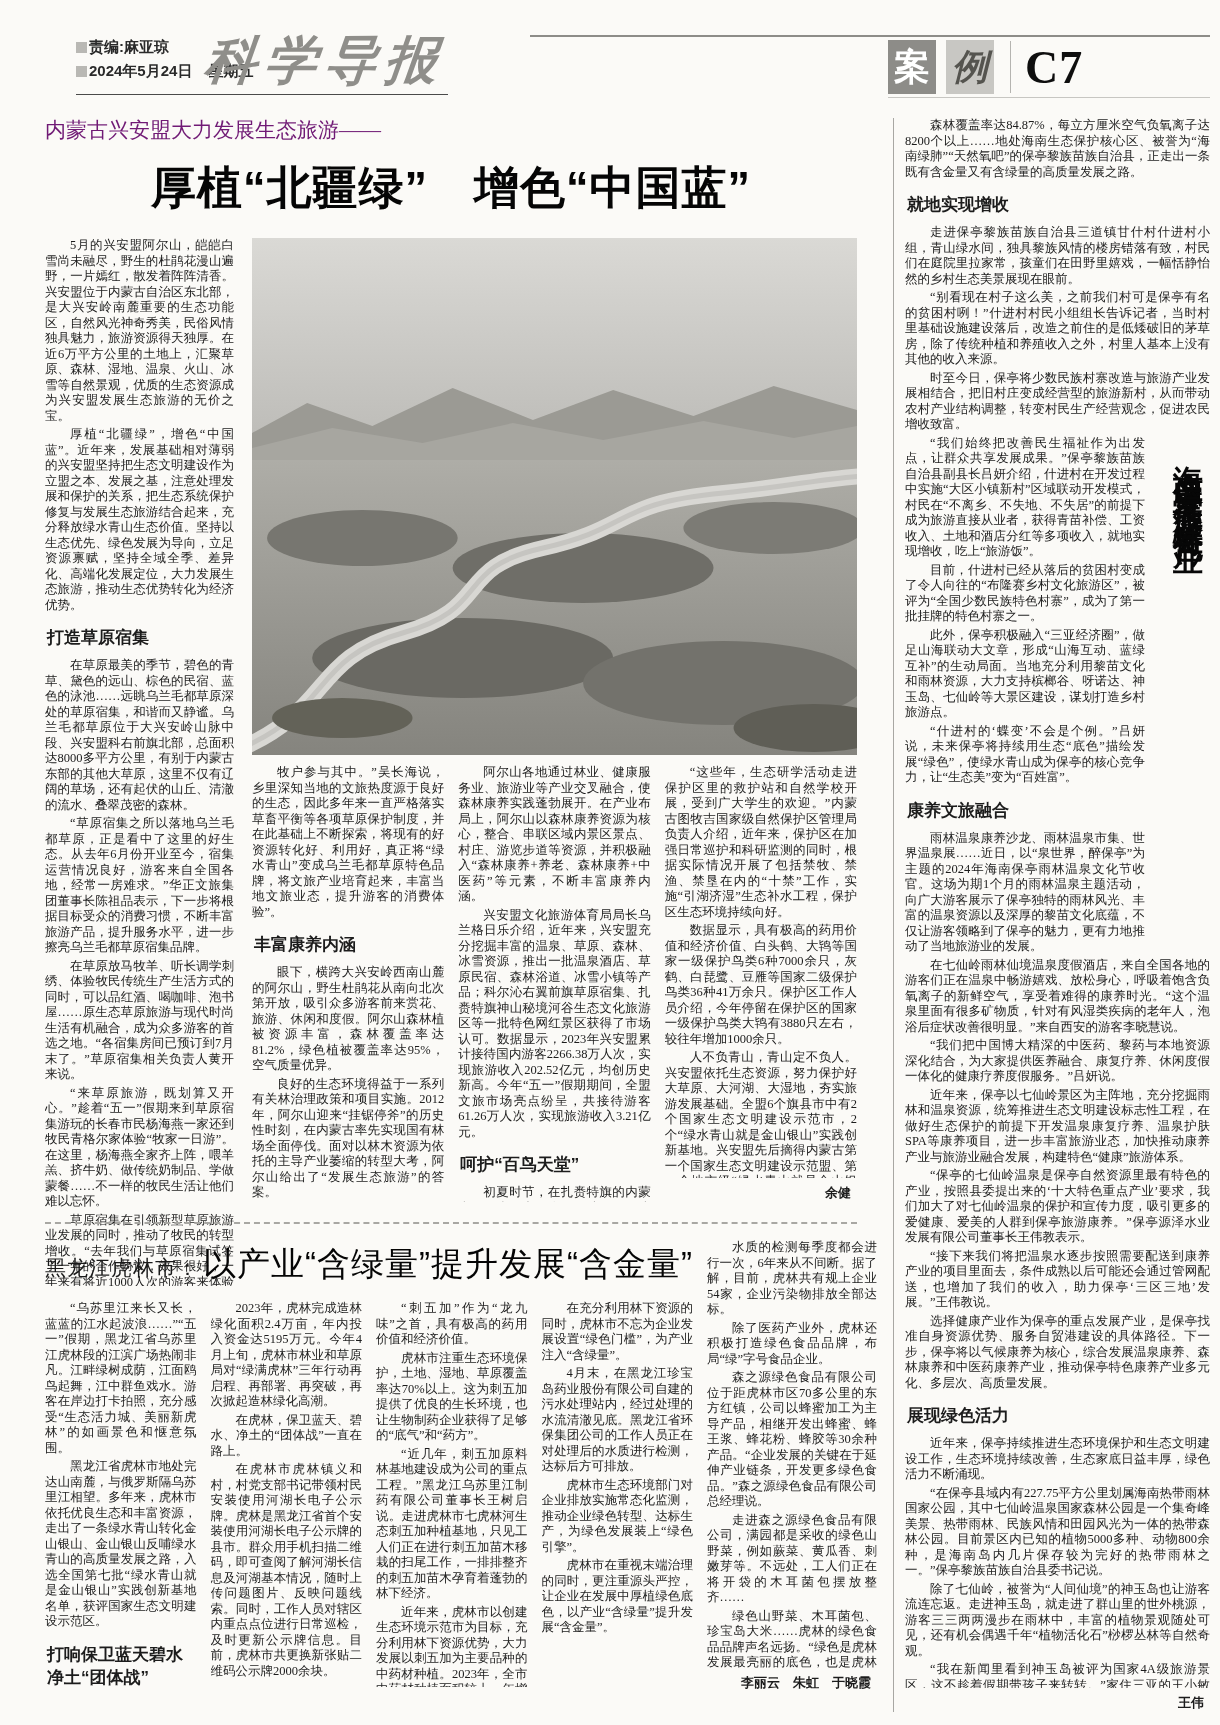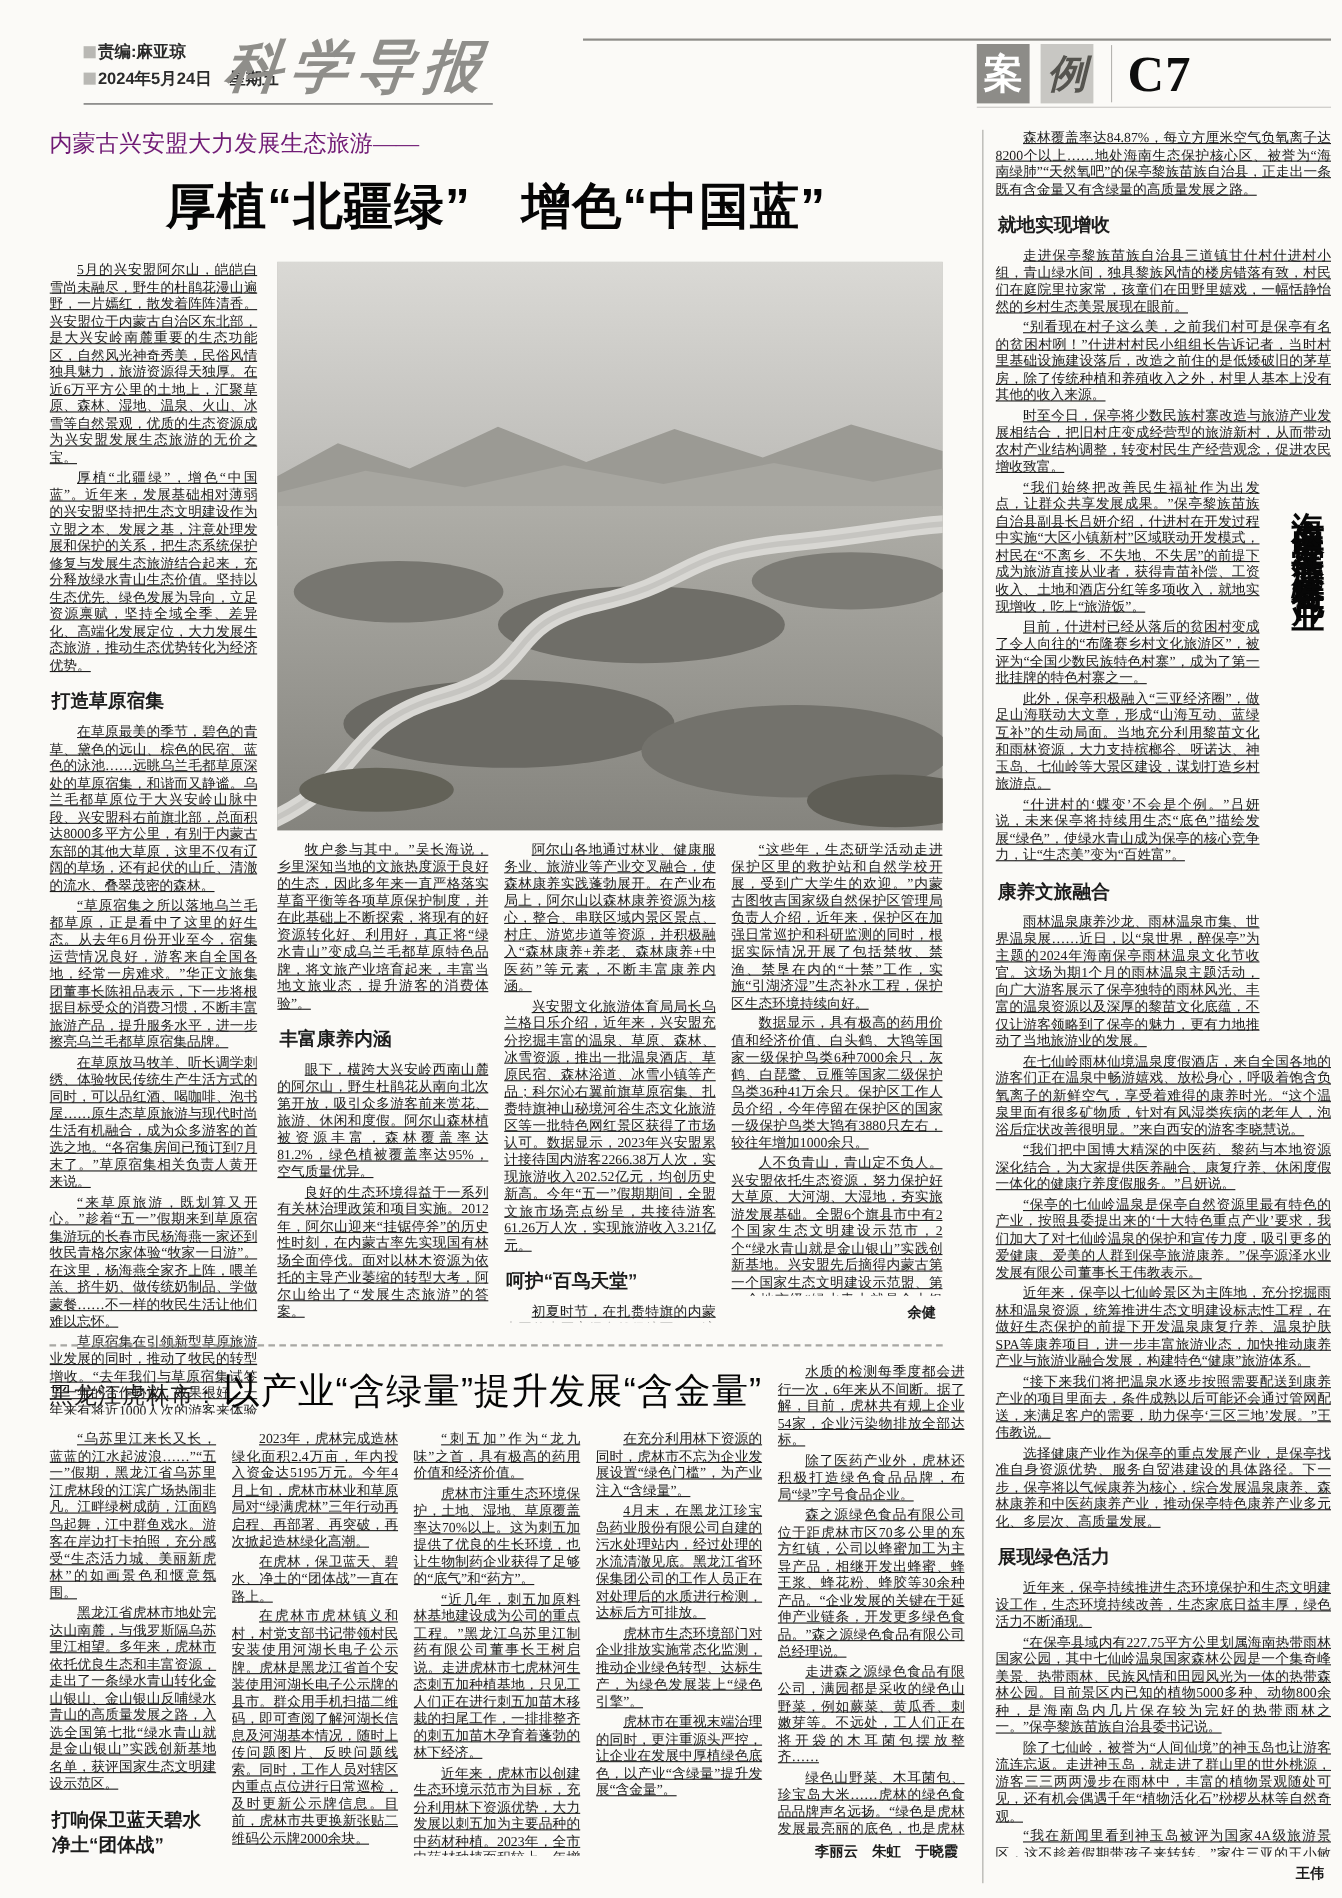--- a/index.html
+++ b/index.html
@@ -19,21 +19,21 @@
   .topline{position:absolute;left:530px;top:35px;width:680px;height:2px;background:#8d8c88;}
   .hdr-underline{position:absolute;left:888px;top:97px;width:322px;height:1px;background:#c7c6c2;}
   .sec-tag{position:absolute;left:888px;top:40px;display:flex;align-items:center;}
   .tag-box{width:48px;height:54px;display:flex;align-items:center;justify-content:center;
     font-family:"Liberation Sans",sans-serif;font-weight:900;font-size:36px;}
   .tag-dark{background:#8d8c88;color:#ffffff;}
   .tag-light{background:#c8c7c3;color:#55544f;font-family:"DejaVu Serif",serif;font-style:italic;margin-left:10px;}
   .tag-div{width:1px;height:52px;background:#b5b4b0;margin:0 14px 0 16px;}
   .page-no{font-family:"Liberation Serif",serif;font-weight:700;font-size:46px;color:#0e0e0e;letter-spacing:1px;}
   
-  .para{margin:0 0 3px 0;text-indent:2em;text-align:justify;font-size:12.5px;line-height:15.5px;text-decoration:underline;}
+  .para{margin:0 0 3px 0;text-indent:2em;text-align:justify;font-size:12.5px;line-height:15.5px;}
   .subhead{font-family:"Liberation Sans",sans-serif;font-weight:700;font-size:17px;margin:13px 0 9px 2px;}
   .byline{text-align:right;font-weight:700;font-size:13px;padding-right:6px;margin-top:6px;font-family:"Liberation Sans",sans-serif;}
   .col{overflow:hidden;}
   
   .lead{position:absolute;left:45px;top:116px;width:812px;}
   .kicker{font-family:Liberation Serif, serif;font-size:21px;color:#701a75;margin-bottom:14px;}
   .headline{font-family:"Liberation Sans",sans-serif;font-weight:900;font-size:45px;letter-spacing:1px;
     text-align:center;margin:0 0 20px 0;color:#050505;}
   .lead-body{display:flex;gap:18px;height:1048px;}
   .lead-c1{width:189px;flex:0 0 189px;height:100%;}
@@ -215,23 +215,23 @@
     <div>
       <div class="vert-headline">海南保亭发展旅游康养特色产业</div>
     <p class="para">“我们始终把改善民生福祉作为出发点，让群众共享发展成果。”保亭黎族苗族自治县副县长吕妍介绍，什进村在开发过程中实施“大区小镇新村”区域联动开发模式，村民在“不离乡、不失地、不失居”的前提下成为旅游直接从业者，获得青苗补偿、工资收入、土地和酒店分红等多项收入，就地实现增收，吃上“旅游饭”。</p>
         <p class="para">目前，什进村已经从落后的贫困村变成了令人向往的“布隆赛乡村文化旅游区”，被评为“全国少数民族特色村寨”，成为了第一批挂牌的特色村寨之一。</p>
         <p class="para">此外，保亭积极融入“三亚经济圈”，做足山海联动大文章，形成“山海互动、蓝绿互补”的生动局面。当地充分利用黎苗文化和雨林资源，大力支持槟榔谷、呀诺达、神玉岛、七仙岭等大景区建设，谋划打造乡村旅游点。</p>
         <p class="para">“什进村的‘蝶变’不会是个例。”吕妍说，未来保亭将持续用生态“底色”描绘发展“绿色”，使绿水青山成为保亭的核心竞争力，让“生态美”变为“百姓富”。</p>
         <div class="subhead">康养文旅融合</div>
         <p class="para">雨林温泉康养沙龙、雨林温泉市集、世界温泉展……近日，以“泉世界，醉保亭”为主题的2024年海南保亭雨林温泉文化节收官。这场为期1个月的雨林温泉主题活动，向广大游客展示了保亭独特的雨林风光、丰富的温泉资源以及深厚的黎苗文化底蕴，不仅让游客领略到了保亭的魅力，更有力地推动了当地旅游业的发展。</p>
         <p class="para">在七仙岭雨林仙境温泉度假酒店，来自全国各地的游客们正在温泉中畅游嬉戏、放松身心，呼吸着饱含负氧离子的新鲜空气，享受着难得的康养时光。“这个温泉里面有很多矿物质，针对有风湿类疾病的老年人，泡浴后症状改善很明显。”来自西安的游客李晓慧说。</p>
         <p class="para">“我们把中国博大精深的中医药、黎药与本地资源深化结合，为大家提供医养融合、康复疗养、休闲度假一体化的健康疗养度假服务。”吕妍说。</p>
+        <p class="para">近年来，保亭以七仙岭景区为主阵地，充分挖掘雨林和温泉资源，统筹推进生态文明建设标志性工程，在做好生态保护的前提下开发温泉康复疗养、温泉护肤SPA等康养项目，进一步丰富旅游业态，加快推动康养产业与旅游业融合发展，构建特色“健康”旅游体系。</p>
         <p class="para">“保亭的七仙岭温泉是保亭自然资源里最有特色的产业，按照县委提出来的‘十大特色重点产业’要求，我们加大了对七仙岭温泉的保护和宣传力度，吸引更多的爱健康、爱美的人群到保亭旅游康养。”保亭源泽水业发展有限公司董事长王伟教表示。</p>
-        <p class="para">近年来，保亭以七仙岭景区为主阵地，充分挖掘雨林和温泉资源，统筹推进生态文明建设标志性工程，在做好生态保护的前提下开发温泉康复疗养、温泉护肤SPA等康养项目，进一步丰富旅游业态，加快推动康养产业与旅游业融合发展，构建特色“健康”旅游体系。</p>
-        <p class="para">“接下来我们将把温泉水逐步按照需要配送到康养产业的项目里面去，条件成熟以后可能还会通过管网配送，来满足客户的需要，助力保亭‘三区三地’发展。”王伟教说。</p>
+        <p class="para">“接下来我们将把温泉水逐步按照需要配送到康养产业的项目里面去，条件成熟以后可能还会通过管网配送，也增加了我们的收入，助力保亭‘三区三地’发展。”王伟教说。</p>
         <p class="para">选择健康产业作为保亭的重点发展产业，是保亭找准自身资源优势、服务自贸港建设的具体路径。下一步，保亭将以气候康养为核心，综合发展温泉康养、森林康养和中医药康养产业，推动保亭特色康养产业多元化、多层次、高质量发展。</p>
         <div class="subhead">展现绿色活力</div>
         <p class="para">近年来，保亭持续推进生态环境保护和生态文明建设工作，生态环境持续改善，生态家底日益丰厚，绿色活力不断涌现。</p>
         <p class="para">“在保亭县域内有227.75平方公里划属海南热带雨林国家公园，其中七仙岭温泉国家森林公园是一个集奇峰美景、热带雨林、民族风情和田园风光为一体的热带森林公园。目前景区内已知的植物5000多种、动物800余种，是海南岛内几片保存较为完好的热带雨林之一。”保亭黎族苗族自治县委书记说。</p>
         <p class="para">除了七仙岭，被誉为“人间仙境”的神玉岛也让游客流连忘返。走进神玉岛，就走进了群山里的世外桃源，游客三三两两漫步在雨林中，丰富的植物景观随处可见，还有机会偶遇千年“植物活化石”桫椤丛林等自然奇观。</p>
         <p class="para">“我在新闻里看到神玉岛被评为国家4A级旅游景区，这不趁着假期带孩子来转转。”家住三亚的王小敏携家人自驾而来，“在这里孩子们看到了很多平时看不到的珍稀植物，增长了见识。”</p>
       </div>
   </div>
   <div class="byline">王伟</div>
 </aside>

